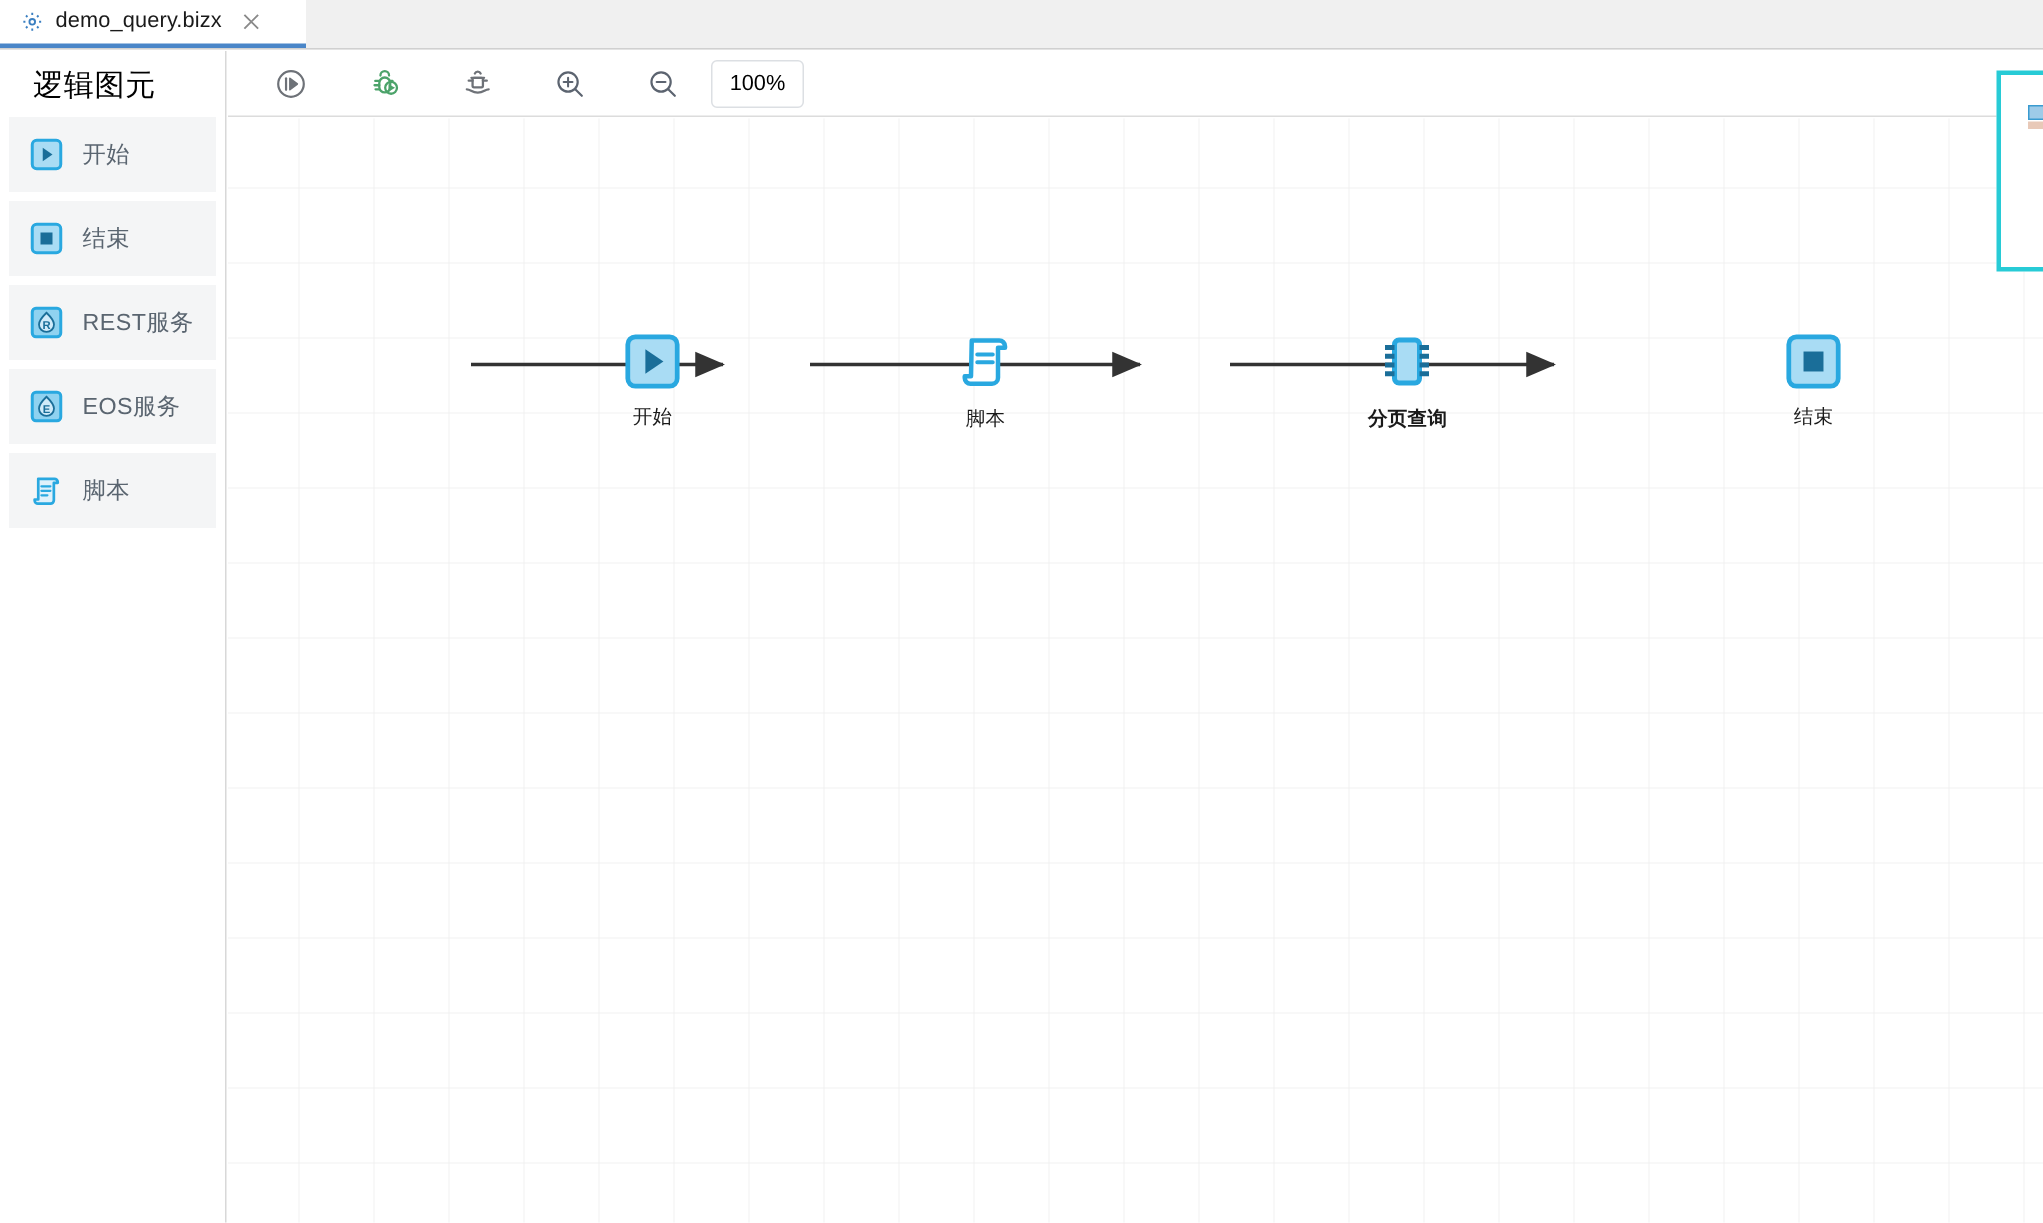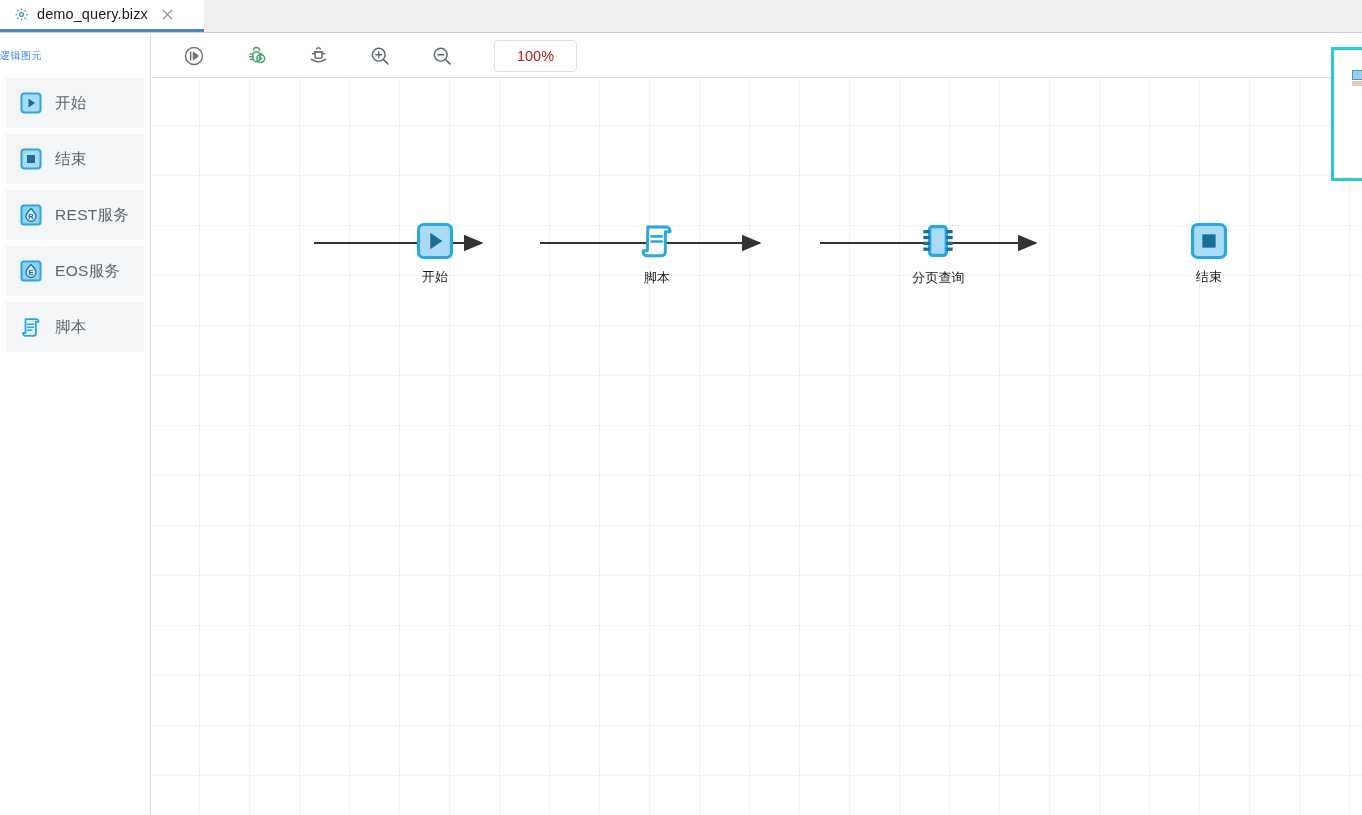--- a/index.html
+++ b/index.html
@@ -35,21 +35,22 @@
     color: #777; font-size: 15px; line-height: 1; margin-left: 4px;
   }
 
   
   #sidebar {
     position: absolute; left: 0; top: 34px; width: 151px; height: 781px;
     background: #ffffff; border-right: 1px solid #d8d8d8;
   }
   #sidebar-header {
     height: 44px; display: flex; align-items: center;
-    font-size: 10px; color: #3b82f6; letter-spacing: .5px;
+    padding-left: 22px;
+    font-size: 20px; color: #000000; letter-spacing: .5px;
   }
   .palette-item {
     height: 50px; margin: 0 6px 6px 6px;
     background: #f4f5f6;
     display: flex; align-items: center; gap: 12px;
     padding-left: 13px;
     cursor: pointer;
   }
   .palette-item .pi-icon {
     width: 24px; height: 24px; flex: 0 0 24px; display: block;
@@ -65,25 +66,25 @@
     display: flex; align-items: center;
   }
   .tb-btn {
     width: 40px; height: 30px; margin-left: 22px;
     display: flex; align-items: center; justify-content: center;
     cursor: pointer;
   }
   .tb-btn:first-child { margin-left: 22px; }
   .tb-btn svg { display: block; }
   #zoom-box {
-    margin-left: 32px;
-    width: 83px; height: 32px;
+    margin-left: 12px;
+    width: 62px; height: 32px;
     border: 1px solid #dcdfe3; border-radius: 4px;
     display: flex; align-items: center; justify-content: center;
-    font-size: 14.5px; color: #b91c1c;
+    font-size: 14.5px; color: #000000;
     background: #fff;
   }
 
   
   #canvas {
     position: absolute; left: 152px; top: 79px; right: 0; bottom: 0;
     background-color: #ffffff;
     background-image:
       linear-gradient(to right, #f0f0f0 1px, transparent 1px),
       linear-gradient(to bottom, #f0f0f0 1px, transparent 1px);
@@ -289,21 +290,21 @@
   <div class="node" style="left:485px; top:142px;">
     <span class="node-icon">
       <svg width="40" height="40" viewBox="0 0 24 24">
         <path d="M6.5 3.6 h11 a2.3 2.3 0 0 1 2.3 2.3 v0.6 h-2.8 v12 a2.4 2.4 0 0 1 -2.4 2.4 h-8.6 a2.3 2.3 0 0 1 -2.3 -2.3 v-0.7 h2.5 Z" fill="#ffffff" stroke="#29a8e0" stroke-width="1.8" stroke-linejoin="round"></path>
         <path d="M8.7 9.2h6.2M8.7 12.3h6.2" stroke="#29a8e0" stroke-width="1.6" stroke-linecap="round"></path>
       </svg>
     </span>
     <span class="node-label">脚本</span>
   </div>
 
-  <div class="node" style="left:760px; top:142px;">
+  <div class="node" style="left:760px; top:142px;font-weight:bold;">
     <span class="node-icon">
       <svg width="40" height="40" viewBox="0 0 24 24">
         <rect x="7" y="3.4" width="10" height="17.2" rx="1.8" fill="#a9dcf4" stroke="#29a8e0" stroke-width="2"></rect>
         <g fill="#1a6e99">
           <rect x="3.2" y="5.4" width="3.8" height="2"></rect>
             <rect x="3.2" y="8.9" width="3.8" height="2"></rect>
           <rect x="3.2" y="12.4" width="3.8" height="2"></rect>
             <rect x="3.2" y="15.9" width="3.8" height="2"></rect>
           <rect x="17" y="5.4" width="3.8" height="2"></rect>
             <rect x="17" y="8.9" width="3.8" height="2"></rect>

